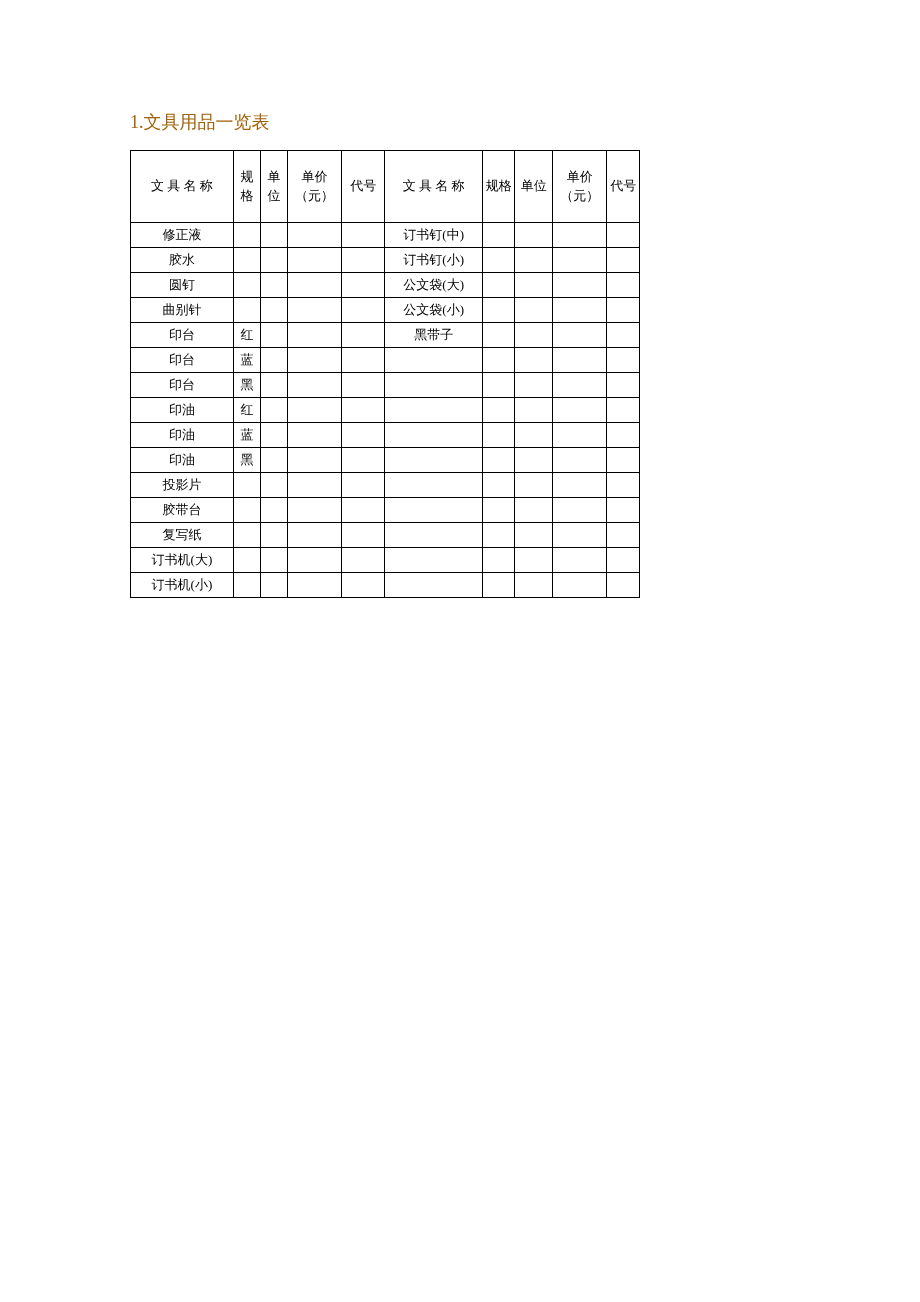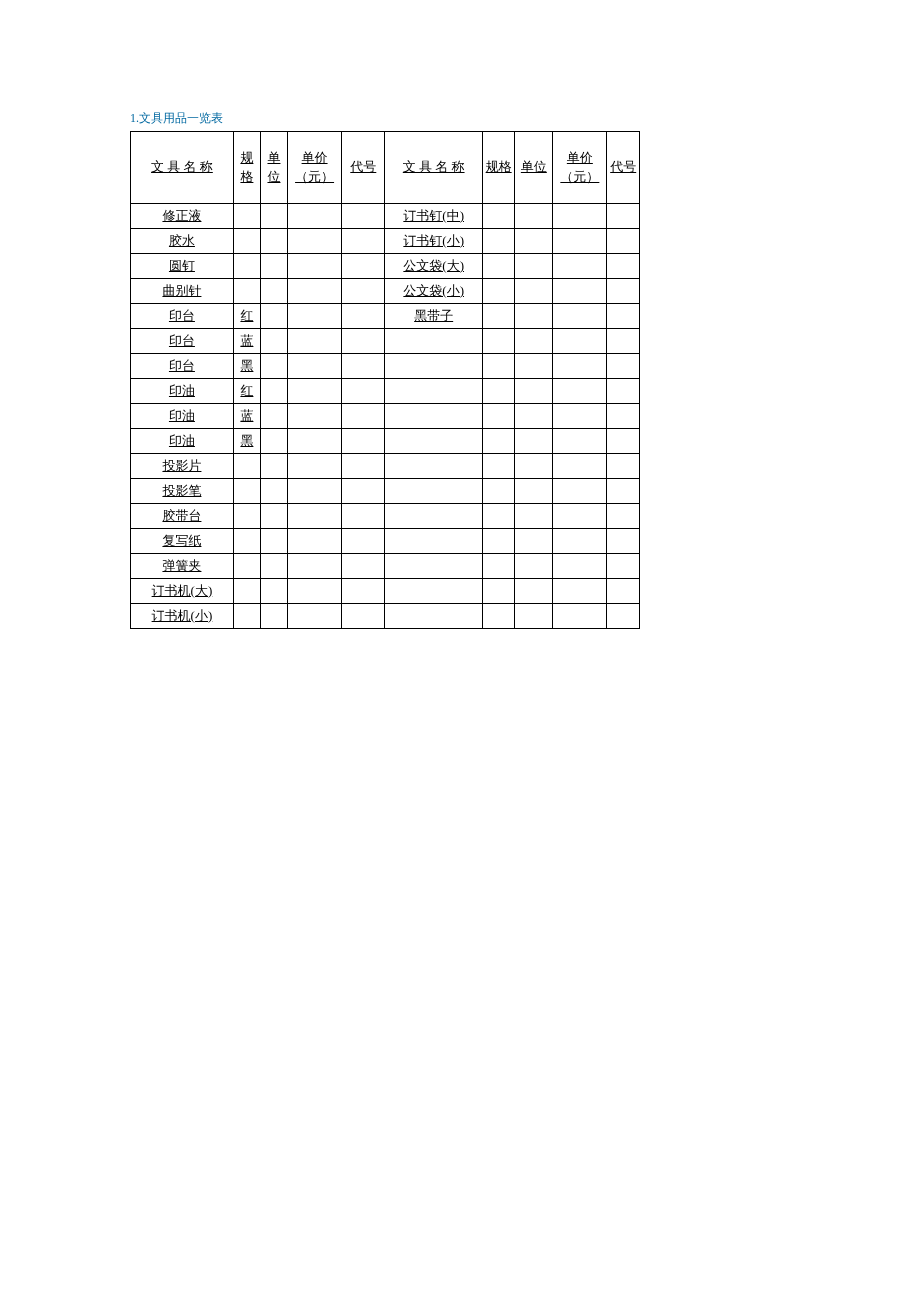--- a/index.html
+++ b/index.html
@@ -8,28 +8,27 @@
       box-sizing: border-box;
     }
     body {
       width: 920px;
       height: 1302px;
       background: #ffffff;
       font-family: "SimSun", "宋体", serif;
       padding: 110px 130px 0 130px;
     }
     .title {
-      font-size: 12px;
-      margin-bottom: 4px;
-      color: #0369a1;
+      font-size: 18px;
+      margin-bottom: 16px;
+      color: #a16207;
     }
     table {
       border-collapse: collapse;
       width: 510px;
-      text-decoration: underline;
     }
     th, td {
       border: 1px solid #000;
       text-align: center;
       vertical-align: middle;
       font-size: 13px;
       font-weight: normal;
       padding: 2px 1px;
       line-height: 1.4;
     }
@@ -217,57 +216,33 @@
         <td class="col-unit"></td>
         <td class="col-price"></td>
         <td class="col-code"></td>
         <td class="col-name2"></td>
         <td class="col-spec2"></td>
         <td class="col-unit2"></td>
         <td class="col-price2"></td>
         <td class="col-code2"></td>
       </tr>
       <tr>
-        <td class="col-name">投影笔</td>
-        <td class="col-spec"></td>
-        <td class="col-unit"></td>
-        <td class="col-price"></td>
-        <td class="col-code"></td>
-        <td class="col-name2"></td>
-        <td class="col-spec2"></td>
-        <td class="col-unit2"></td>
-        <td class="col-price2"></td>
-        <td class="col-code2"></td>
-      </tr>
-      <tr>
         <td class="col-name">胶带台</td>
         <td class="col-spec"></td>
         <td class="col-unit"></td>
         <td class="col-price"></td>
         <td class="col-code"></td>
         <td class="col-name2"></td>
         <td class="col-spec2"></td>
         <td class="col-unit2"></td>
         <td class="col-price2"></td>
         <td class="col-code2"></td>
       </tr>
       <tr>
         <td class="col-name">复写纸</td>
-        <td class="col-spec"></td>
-        <td class="col-unit"></td>
-        <td class="col-price"></td>
-        <td class="col-code"></td>
-        <td class="col-name2"></td>
-        <td class="col-spec2"></td>
-        <td class="col-unit2"></td>
-        <td class="col-price2"></td>
-        <td class="col-code2"></td>
-      </tr>
-      <tr>
-        <td class="col-name">弹簧夹</td>
         <td class="col-spec"></td>
         <td class="col-unit"></td>
         <td class="col-price"></td>
         <td class="col-code"></td>
         <td class="col-name2"></td>
         <td class="col-spec2"></td>
         <td class="col-unit2"></td>
         <td class="col-price2"></td>
         <td class="col-code2"></td>
       </tr>

